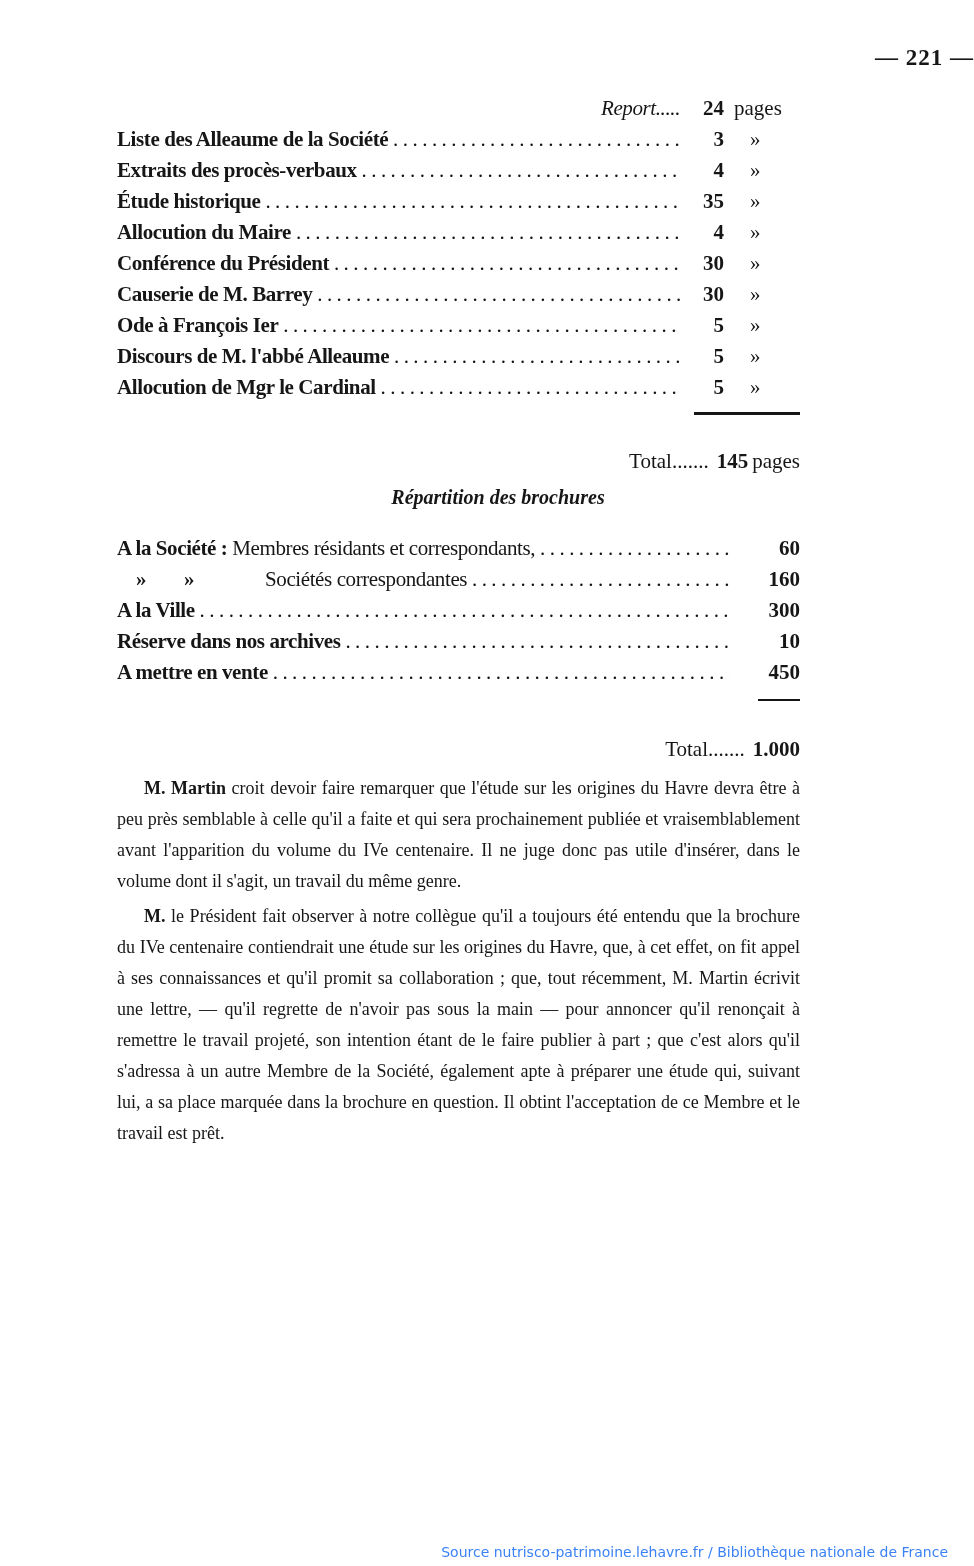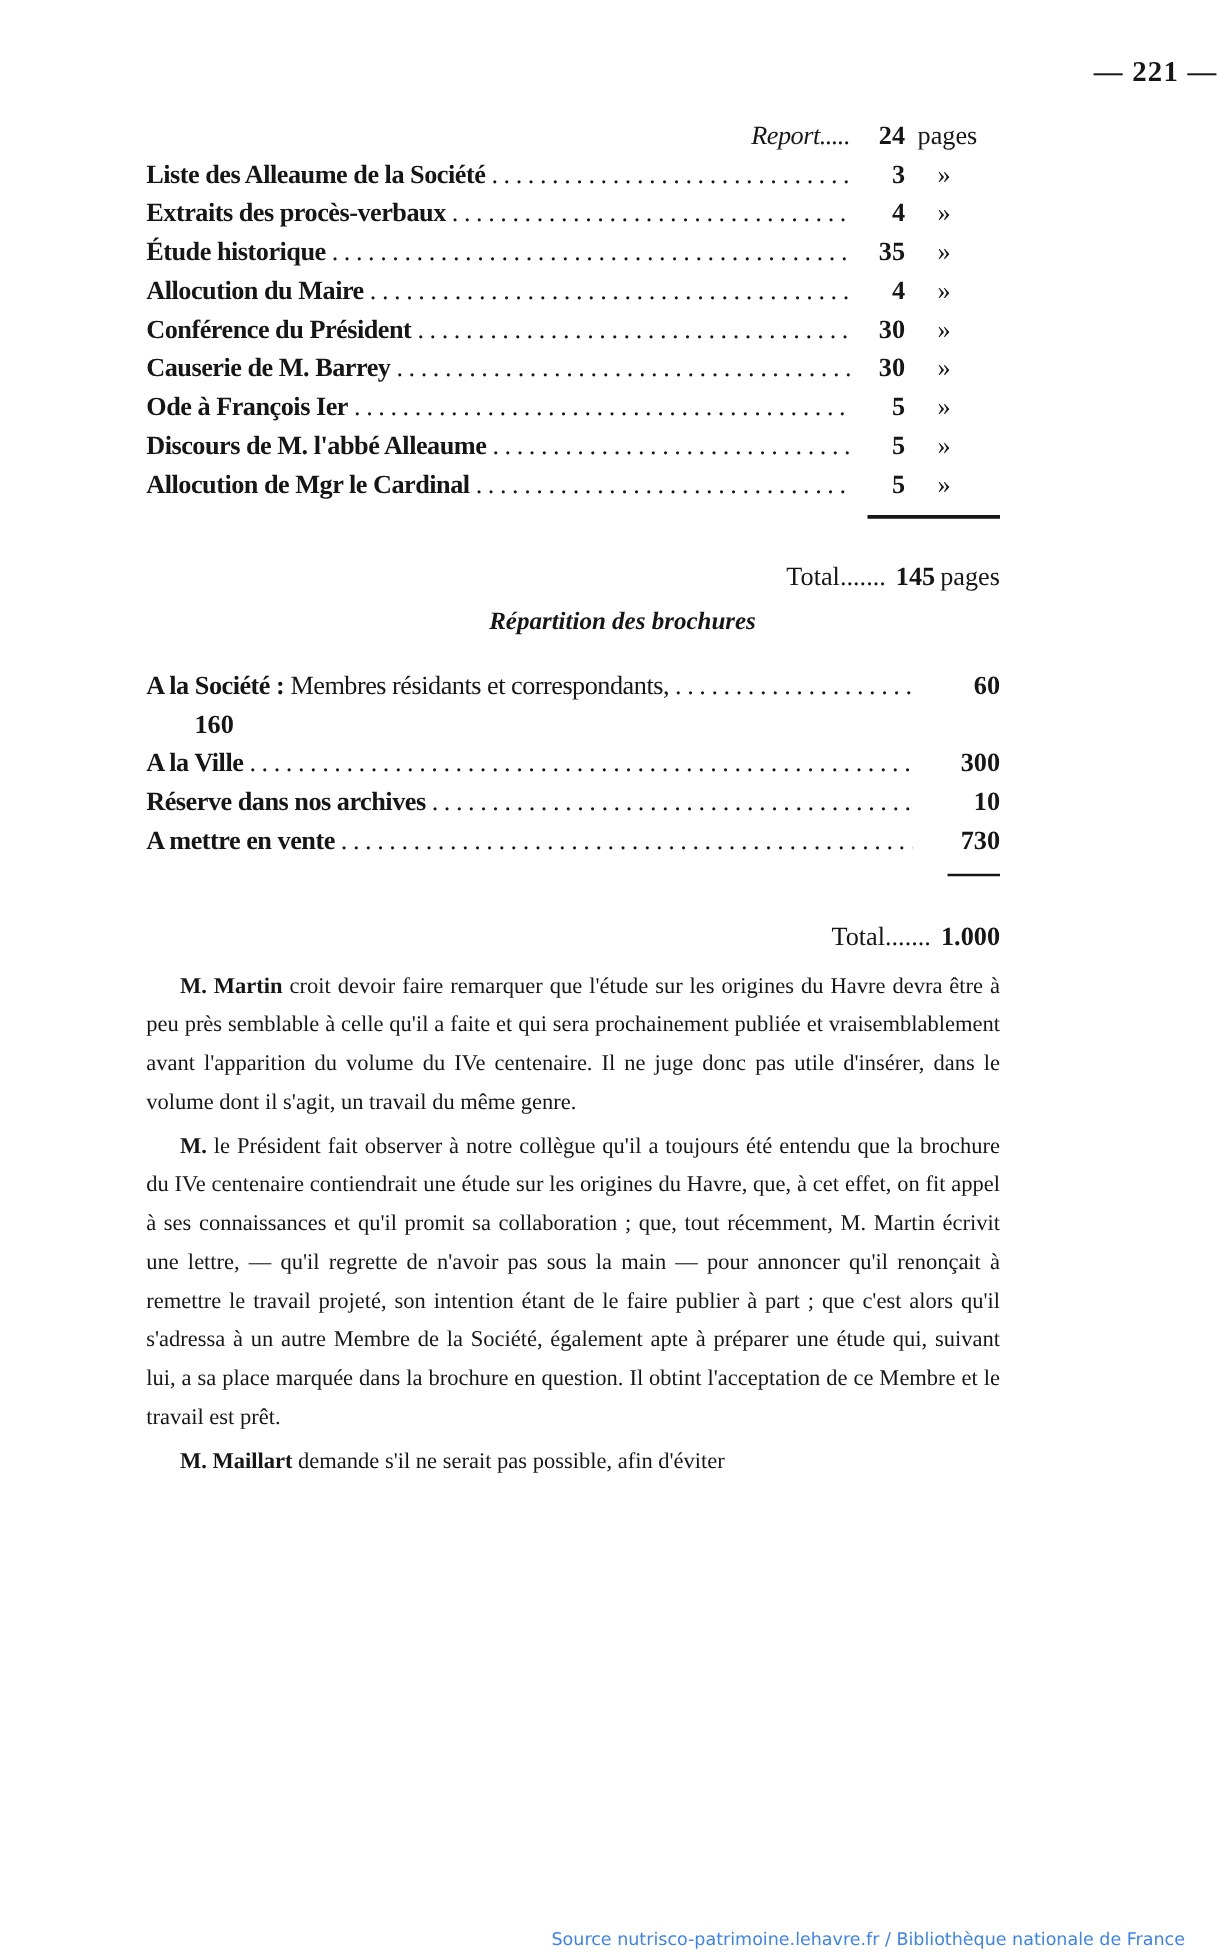--- a/index.html
+++ b/index.html
@@ -116,40 +116,40 @@
 </div>
 
 <div class="section-title">Répartition des brochures</div>
 
 <div class="dist">
   <div class="row">
     <span class="label"><span>A la Société :</span> <span class="plain">Membres résidants et correspondants,</span></span>
     <span class="num">60</span>
   </div>
   <div class="row">
+    <span class="label"><span class="ditto">»</span><span class="ditto">»</span><span class="plain" style="padding-left:52px">Sociétés correspondantes</span></span>
     <span class="num">160</span>
   </div>
   <div class="row">
     <span class="label"><span>A la Ville</span></span>
     <span class="num">300</span>
   </div>
   <div class="row">
     <span class="label"><span>Réserve dans nos archives</span></span>
     <span class="num">10</span>
   </div>
   <div class="row">
     <span class="label"><span>A mettre en vente</span></span>
-    <span class="num">730</span>
+    <span class="num">450</span>
   </div>
   <div class="rule" style="width:42px;margin-top:8px;height:2px;"></div>
   <div class="row total" style="margin-top:12px;">
     <span class="tlabel">Total.......</span>
     <span class="tvalue">1.000</span>
   </div>
 </div>
 
 <div class="body-text">
   <p><b>M. Martin</b><span> croit devoir faire remarquer que l'étude sur les origines du Havre devra être à peu près semblable à celle qu'il a faite et qui sera prochainement publiée et vraisemblablement avant l'apparition du volume du IVe centenaire. Il ne juge donc pas utile d'insérer, dans le volume dont il s'agit, un travail du même genre.</span></p>
   <p><b>M.</b><span> le Président fait observer à notre collègue qu'il a toujours été entendu que la brochure du IVe centenaire contiendrait une étude sur les origines du Havre, que, à cet effet, on fit appel à ses connaissances et qu'il promit sa collaboration ; que, tout récemment, M. Martin écrivit une lettre, — qu'il regrette de n'avoir pas sous la main — pour annoncer qu'il renonçait à remettre le travail projeté, son intention étant de le faire publier à part ; que c'est alors qu'il s'adressa à un autre Membre de la Société, également apte à préparer une étude qui, suivant lui, a sa place marquée dans la brochure en question. Il obtint l'acceptation de ce Membre et le travail est prêt.</span></p>
-  <p><b>M. Maillart</b><span> demande s'il ne serait pas possible, afin d'éviter</span></p>
 </div>
 
 <div class="source">Source nutrisco-patrimoine.lehavre.fr / Bibliothèque nationale de France</div>
 
 </body></html>

